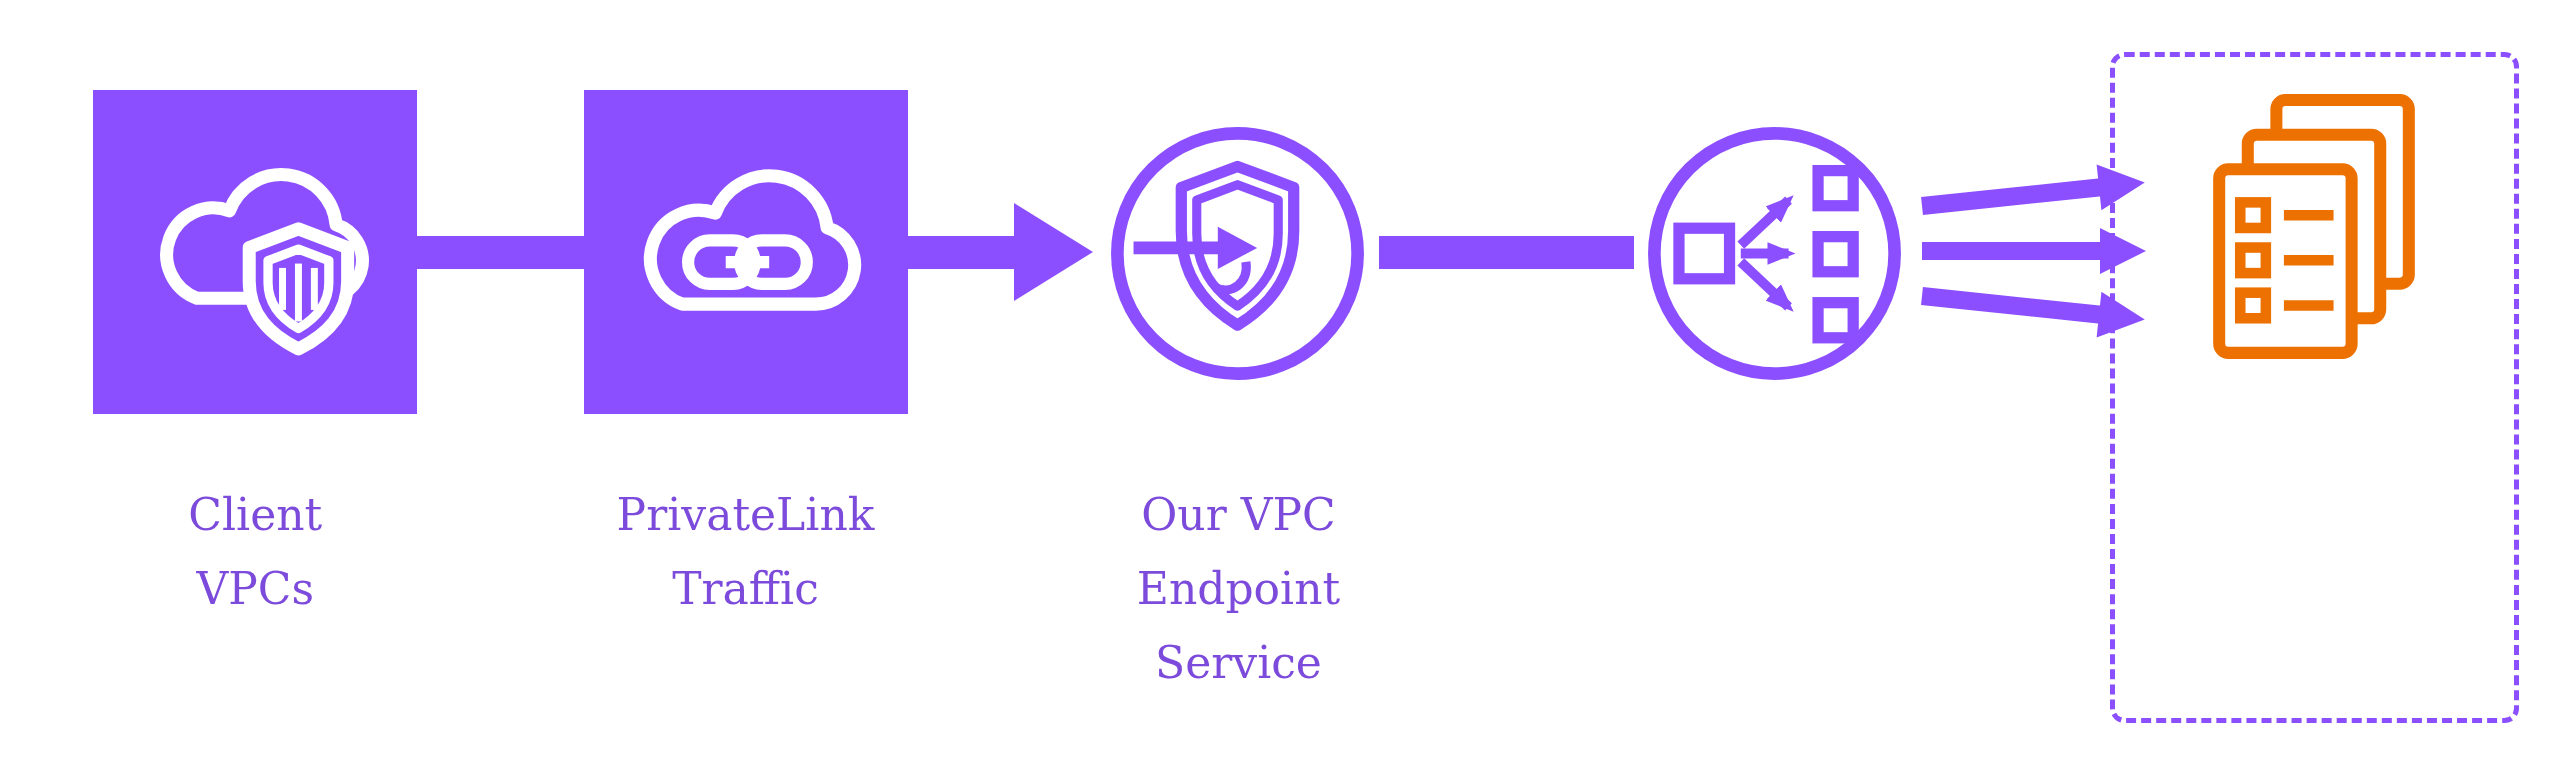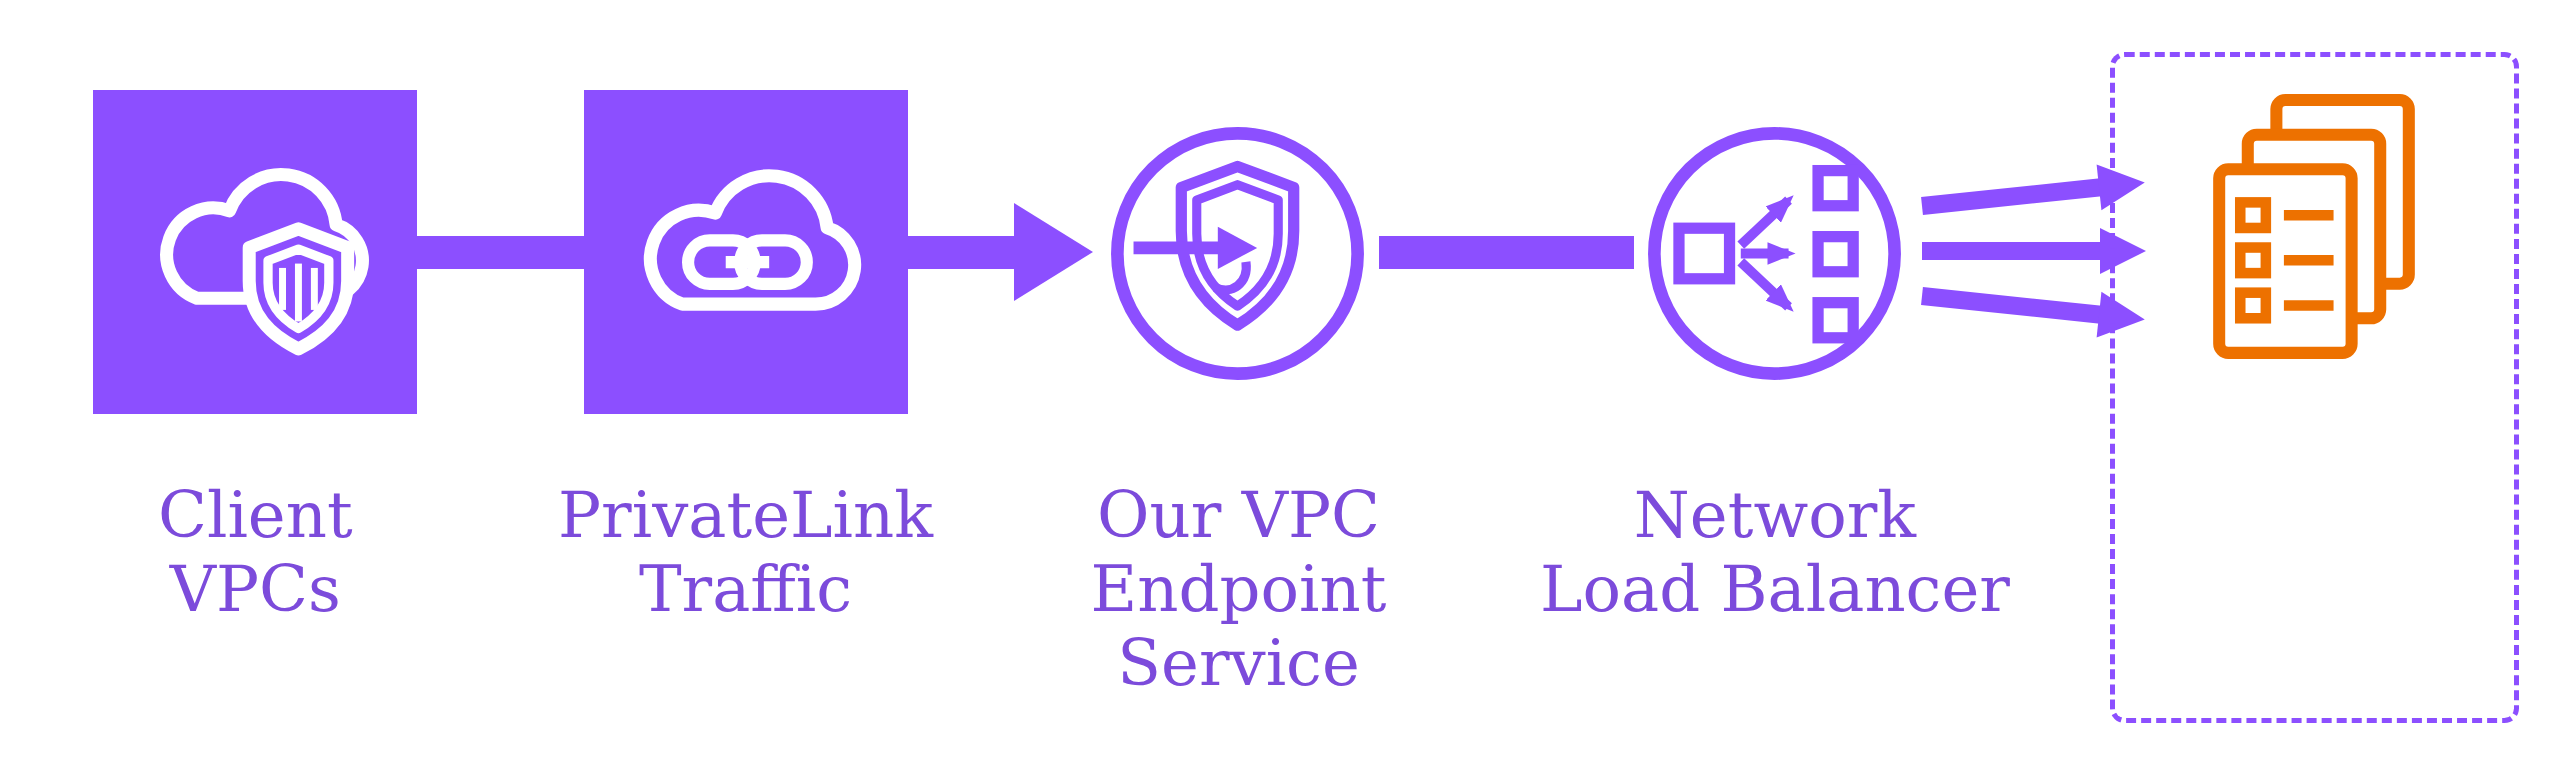--- a/index.html
+++ b/index.html
@@ -73,21 +73,21 @@
     height: 671px;
     border: 5.7px dashed var(--purple, #8C4FFF);
     border-radius: 14.7px;
     background: transparent;
   }
 
   
   .node-label {
     position: absolute;
     top: 478px;
-    font-size: 64px;
+    font-size: 44px;
     line-height: 74px;
     text-align: center;
     color: var(--label-purple, #7C4BDB);
     white-space: pre-line;
   }
 
   
   .stroke-w { stroke: #ffffff; fill: none; }
   .fill-sq  { fill: var(--purple, #8C4FFF); stroke: #ffffff; }
   .stroke-p { stroke: var(--purple, #8C4FFF); fill: none; }
@@ -178,17 +178,15 @@
     </g>
   </svg>
 
   <div class="node-label" style="left:9.8px;   width:491px;">Client
 VPCs</div>
   <div class="node-label" style="left:500px;  width:491px;">PrivateLink
 Traffic</div>
   <div class="node-label" style="left:993px; width:491px;">Our VPC
 Endpoint
 Service</div>
-  <div class="node-label" style="left:1505px; width:540px;">Network
-Load Balancer</div>
 
 </div>
 
 
 </body></html>

